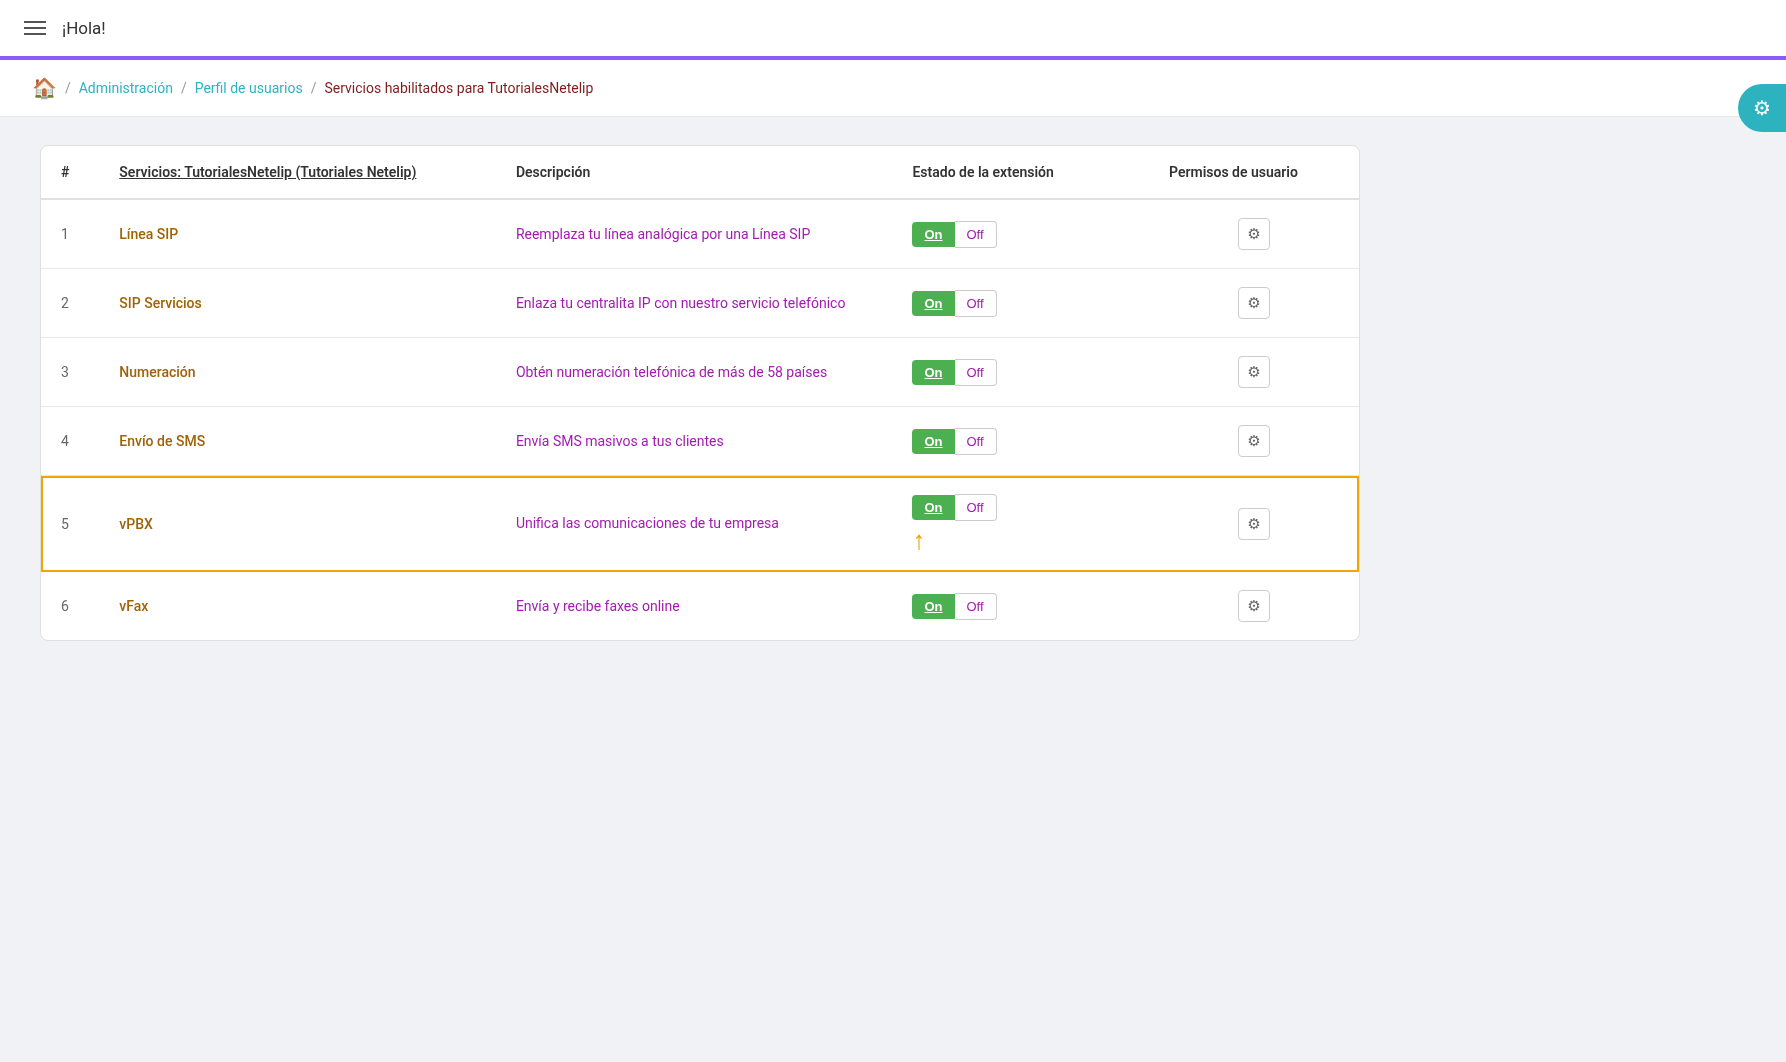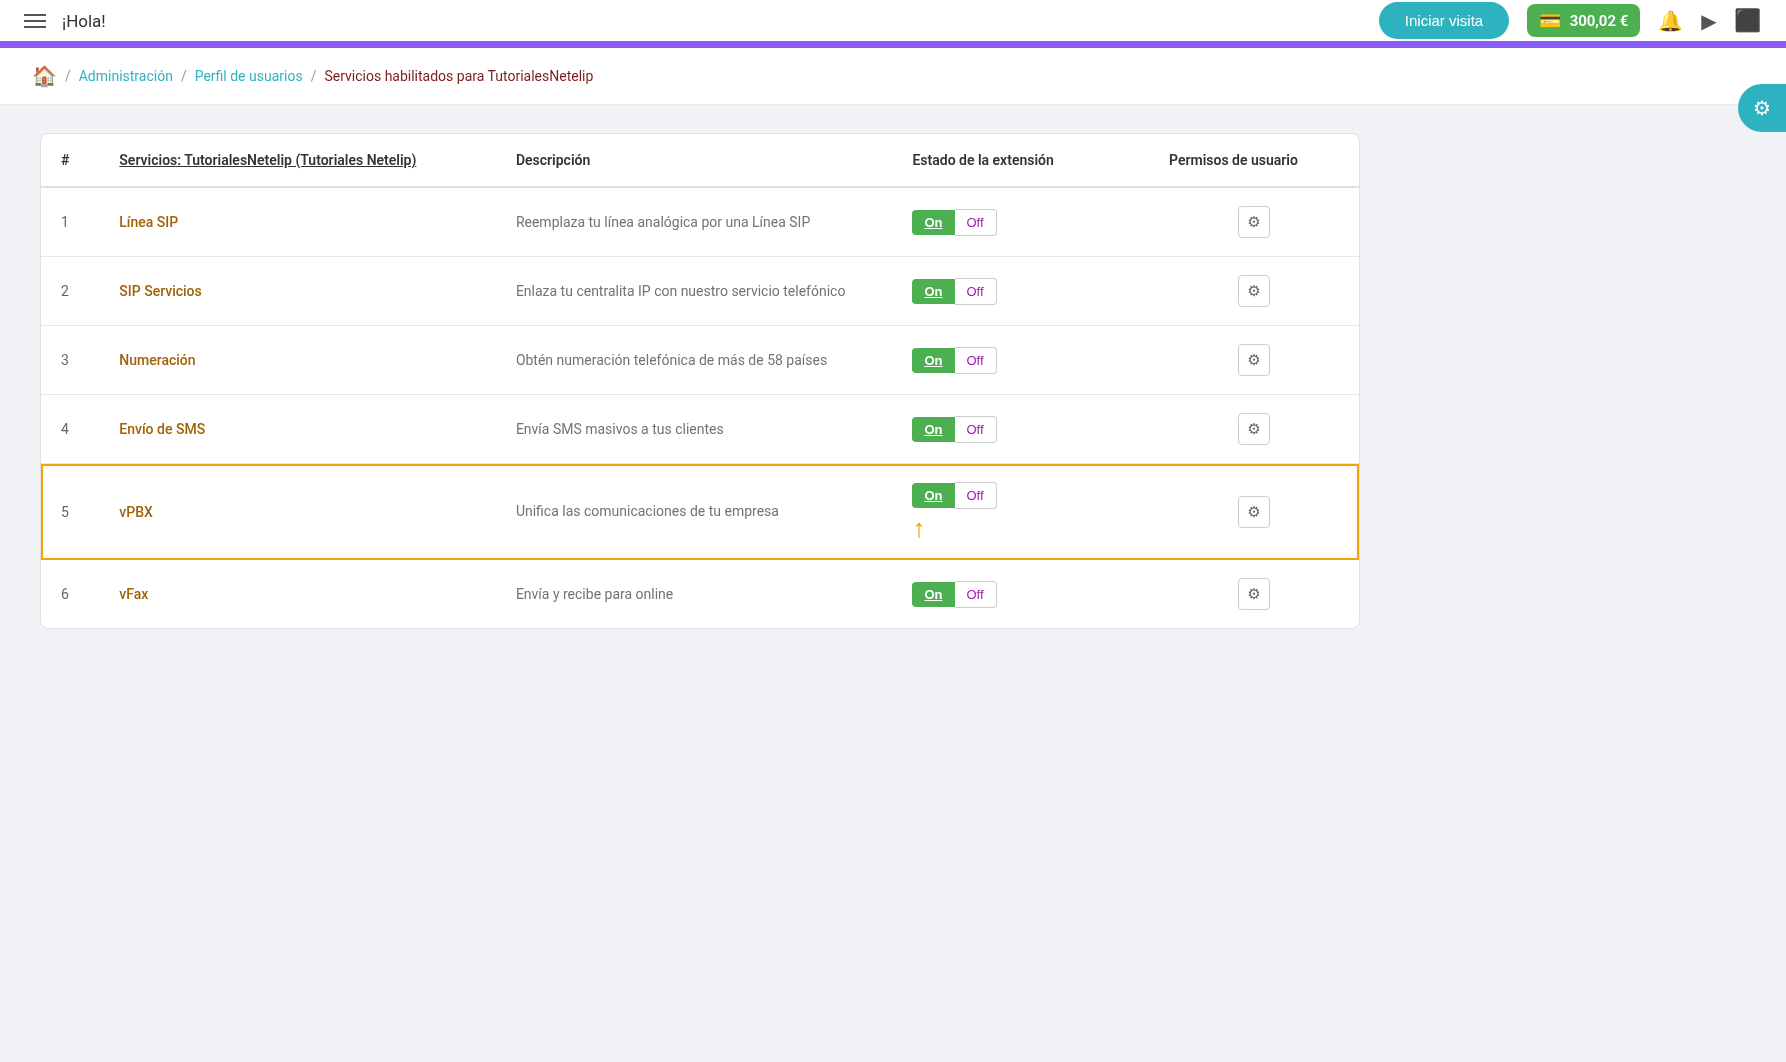--- a/index.html
+++ b/index.html
@@ -4,22 +4,22 @@
   <style>
     * { box-sizing: border-box; margin: 0; padding: 0; }
     body { font-family: -apple-system, BlinkMacSystemFont, 'Segoe UI', Roboto, sans-serif; background: #f0f2f5; color: #333; font-size: 15px; }
 
     
     .header {
       background: #fff;
       display: flex;
       align-items: center;
       padding: 8px 24px;
-      height: 48px;
-      border-bottom: 7px solid #8b5cf6;
+      height: 60px;
+      border-bottom: 4px solid #8b5cf6;
       position: relative;
     }
     .header-left { display: flex; align-items: center; gap: 16px; }
     .hamburger-icon { display: flex; flex-direction: column; gap: 4px; cursor: pointer; }
     .hamburger-icon span { width: 22px; height: 2px; background: #555; display: block; }
     .header-greeting { font-size: 17px; color: #333; font-weight: 400; }
     .header-right { margin-left: auto; display: flex; align-items: center; gap: 18px; }
     .iniciar-visita-btn {
       background: #2db3c0;
       color: #fff;
@@ -115,21 +115,21 @@
 
     tbody td {
       padding: 18px 20px;
       vertical-align: middle;
       color: #444;
       font-size: 14px;
     }
 
     .row-num { color: #666; }
     .service-name { font-weight: 500; color: #a16207; }
-    .description { color: #737373; line-height: 1.5; }
+    .description { color: #a21caf; line-height: 1.5; }
 
     
     .toggle-group { display: flex; align-items: center; gap: 0; }
     .toggle-on {
       background: #4caf50;
       color: #fff;
       border: none;
       padding: 5px 12px;
       border-radius: 4px 0 0 4px;
       font-size: 13px;
@@ -190,30 +190,20 @@
 <body>
 
 <header class="header">
   <div class="header-left">
     <div class="hamburger-icon">
       <span></span>
         <span></span>
         <span></span>
     </div>
     <span class="header-greeting">¡Hola!</span>
-  </div>
-  <div class="header-right">
-    <button class="iniciar-visita-btn">Iniciar visita</button>
-    <div class="balance-badge">
-      <span class="card-icon">💳</span>
-      <span>300,02 €</span>
-    </div>
-    <span class="header-icon">🔔</span>
-    <span class="header-icon">▶</span>
-    <span class="header-icon" style="font-size:22px; color:#555;">⬛</span>
   </div>
 </header>
 
 <nav class="breadcrumb-bar">
   <span class="breadcrumb-home">🏠</span>
   <span class="breadcrumb-sep">/</span>
   <a class="breadcrumb-link">Administración</a>
   <span class="breadcrumb-sep">/</span>
   <a class="breadcrumb-link">Perfil de usuarios</a>
   <span class="breadcrumb-sep">/</span>
@@ -294,21 +284,21 @@
                   <button class="toggle-off">Off</button>
                 </div>
                 <span class="up-arrow">↑</span>
               </div>
             </td>
             <td class="permisos-cell"><button class="gear-btn">⚙</button></td>
           </tr>
           <tr>
             <td class="row-num">6</td>
             <td class="service-name">vFax</td>
-            <td class="description">Envía y recibe para online</td>
+            <td class="description">Envía y recibe faxes online</td>
             <td>
               <div class="toggle-group">
                 <button class="toggle-on">On</button>
                 <button class="toggle-off">Off</button>
               </div>
             </td>
             <td class="permisos-cell"><button class="gear-btn">⚙</button></td>
           </tr>
         </tbody>
     </table>

